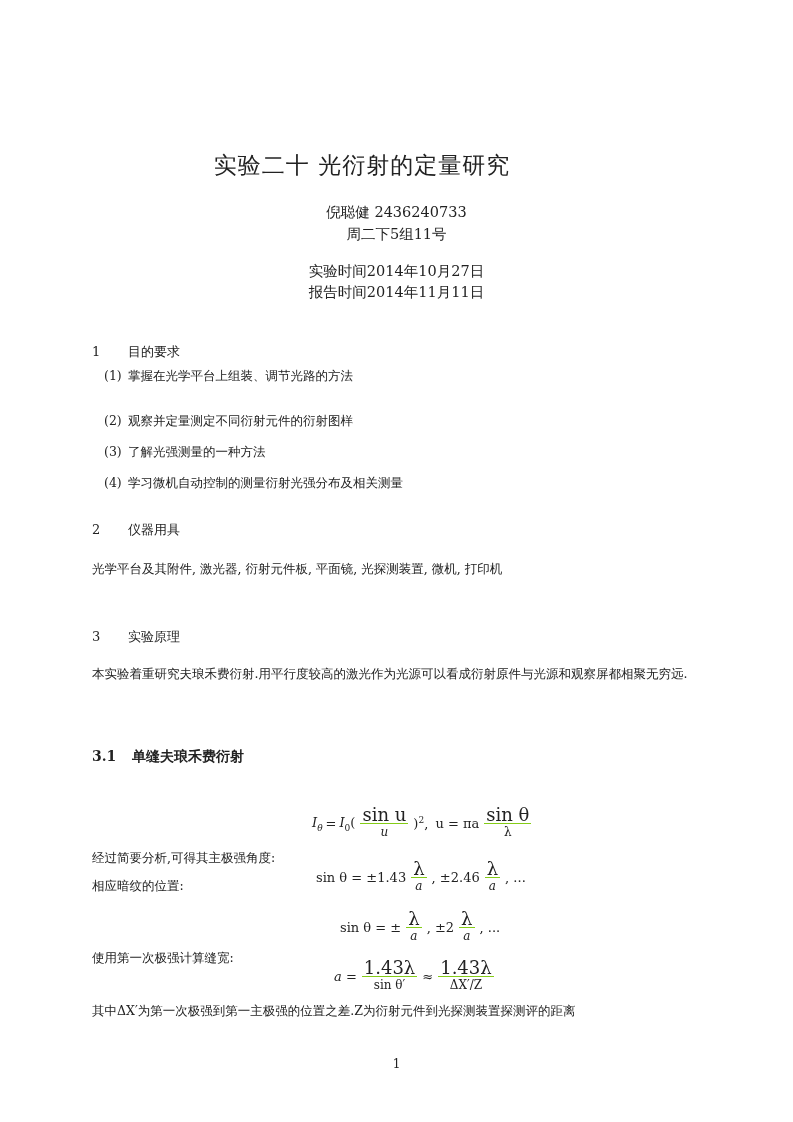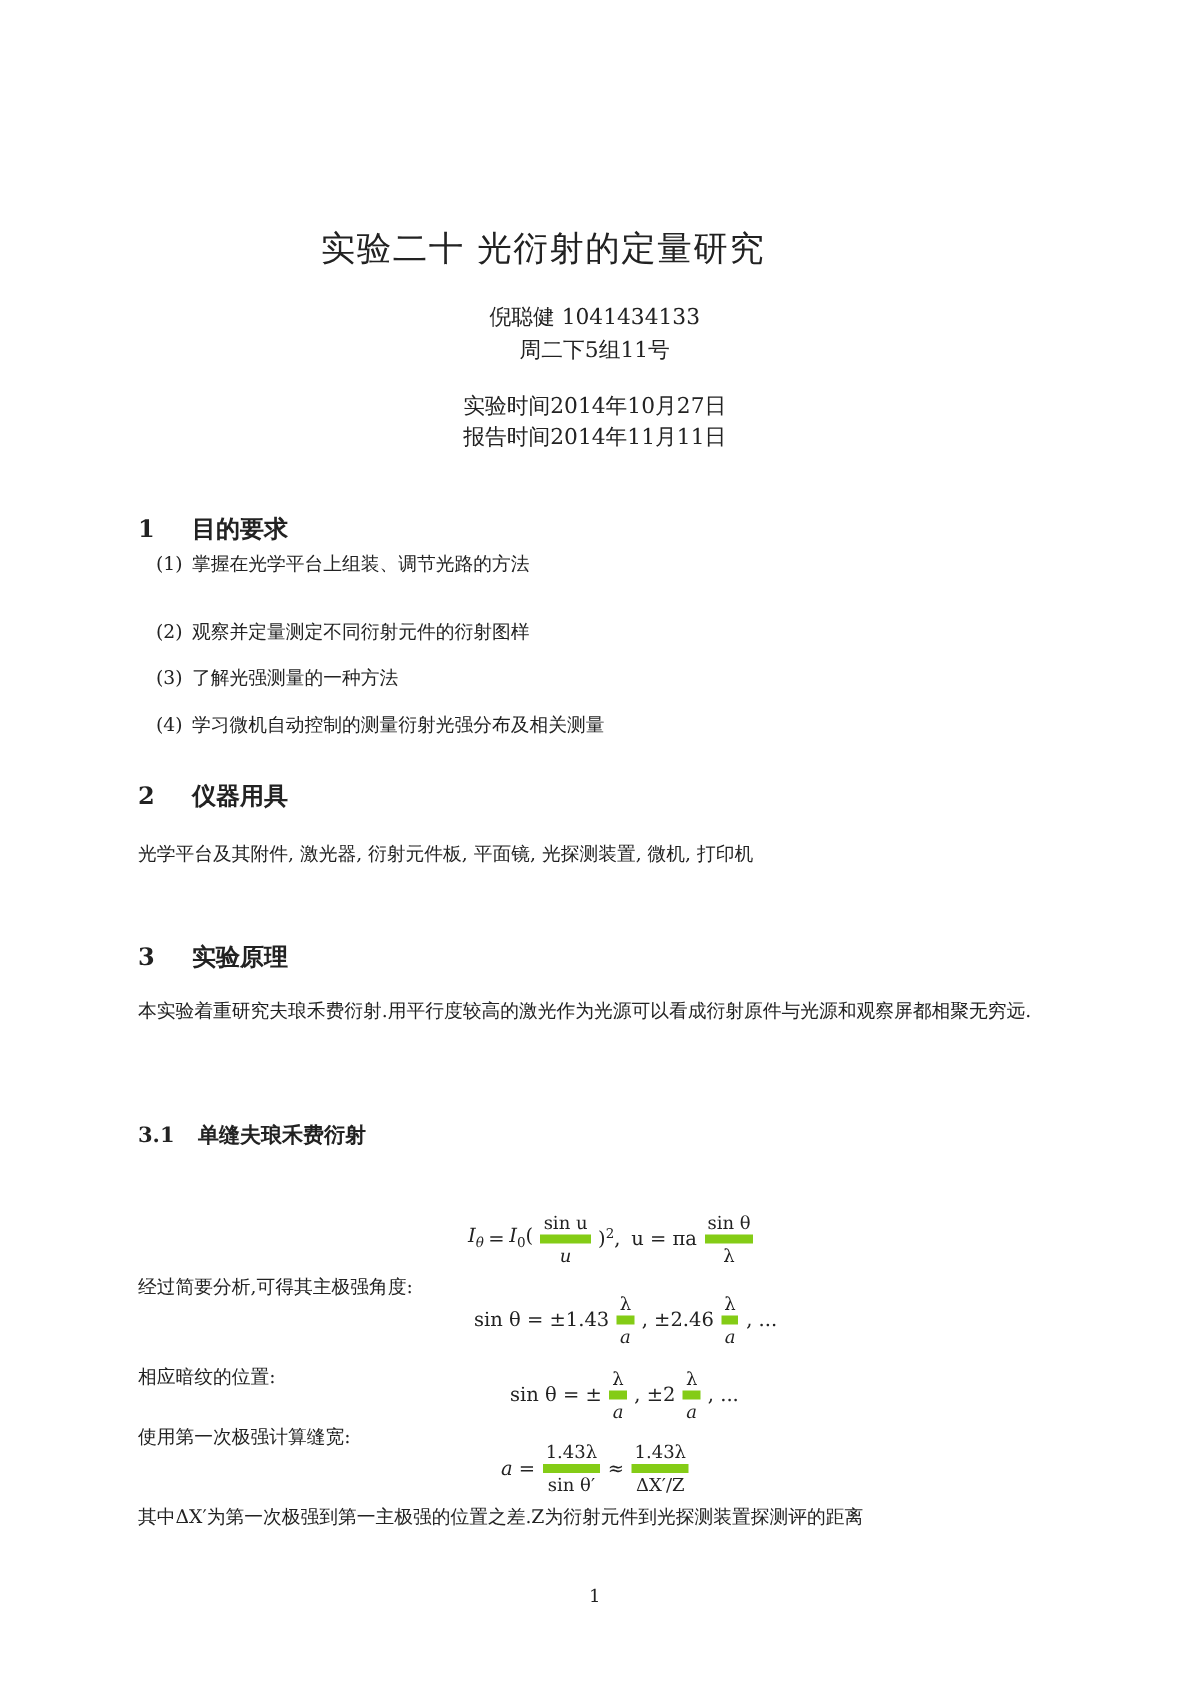--- a/index.html
+++ b/index.html
@@ -5,44 +5,44 @@
     html, body { margin: 0; padding: 0; background: #ffffff; }
     body {
       width: 793px; height: 1122px; position: relative; overflow: hidden;
       font-family: "DejaVu Serif", "Liberation Serif", serif;
       color: #222;
     }
     .page { position: absolute; left: 0; top: 0; width: 793px; height: 1122px; }
     .abs { position: absolute; white-space: nowrap; }
     .title { left: 0; width: 724px; text-align: center; top: 150px; font-size: 23px; letter-spacing: 1px; }
     .meta { left: 0; width: 793px; text-align: center; font-size: 14.5px; line-height: 20px; }
-    .sec { left: 92px; font-size: 16px; font-weight: bold; }
+    .sec { left: 92px; font-size: 13px; font-weight: normal; }
     .sec .num { display: inline-block; width: 36px; }
     .subsec { left: 92px; font-size: 14px; font-weight: bold; }
     .subsec .num { display: inline-block; width: 40px; }
     .item { left: 104px; font-size: 12.5px; }
     .item .num { display: inline-block; width: 24px; }
     .para { left: 92px; font-size: 12.5px; line-height: 20px; }
     .wrap { white-space: normal; width: 612px; }
     .math { font-family: "DejaVu Serif", "Liberation Serif", serif; font-size: 13px; display: inline-flex; align-items: center; gap: 3px; }
     .math i { font-style: italic; }
     .frac { display: inline-flex; flex-direction: column; align-items: center; vertical-align: middle; margin: 0 2px; }
-    .frac .n { padding: 0 2px 1px; border-bottom: 6px solid #84cc16; font-size: 12px; line-height: 14px; }
+    .frac .n { padding: 0 2px 1px; border-bottom: 1px solid #84cc16; font-size: 18px; line-height: 14px; }
     .frac .d { padding: 1px 2px 0; font-size: 12px; line-height: 14px; }
     sub, sup { font-size: 9px; }
     .pageno { left: 0; width: 793px; text-align: center; top: 1057px; font-size: 12px; }
   </style>
 </head>
 <body>
 
 <div class="page">
 
   <div class="abs title">实验二十 光衍射的定量研究</div>
 
-  <div class="abs meta" style="top:202px;">倪聪健 1041434133</div>
+  <div class="abs meta" style="top:202px;">倪聪健 2436240733</div>
   <div class="abs meta" style="top:224px;">周二下5组11号</div>
   <div class="abs meta" style="top:261px;">实验时间2014年10月27日</div>
   <div class="abs meta" style="top:282px;">报告时间2014年11月11日</div>
 
   <div class="abs sec" style="top:343px;">
     <span class="num">1</span><span>目的要求</span>
   </div>
   <div class="abs item" style="top:368px;">
     <span class="num">(1)</span><span>掌握在光学平台上组装、调节光路的方法</span>
   </div>
@@ -95,21 +95,21 @@
         <span class="d"><i>a</i></span>
       </span>
     <span>,  ±2.46</span>
     <span class="frac">
         <span class="n">λ</span>
         <span class="d"><i>a</i></span>
       </span>
     <span>, ...</span>
   </div>
 
-  <div class="abs para" style="top:908px;">相应暗纹的位置:</div>
+  <div class="abs para" style="top:876px;">相应暗纹的位置:</div>
 
   <div class="abs math" style="top:912px; left:340px;">
     <span>sin θ = ±</span>
     <span class="frac">
         <span class="n">λ</span>
         <span class="d"><i>a</i></span>
       </span>
     <span>, ±2</span>
     <span class="frac">
         <span class="n">λ</span>

